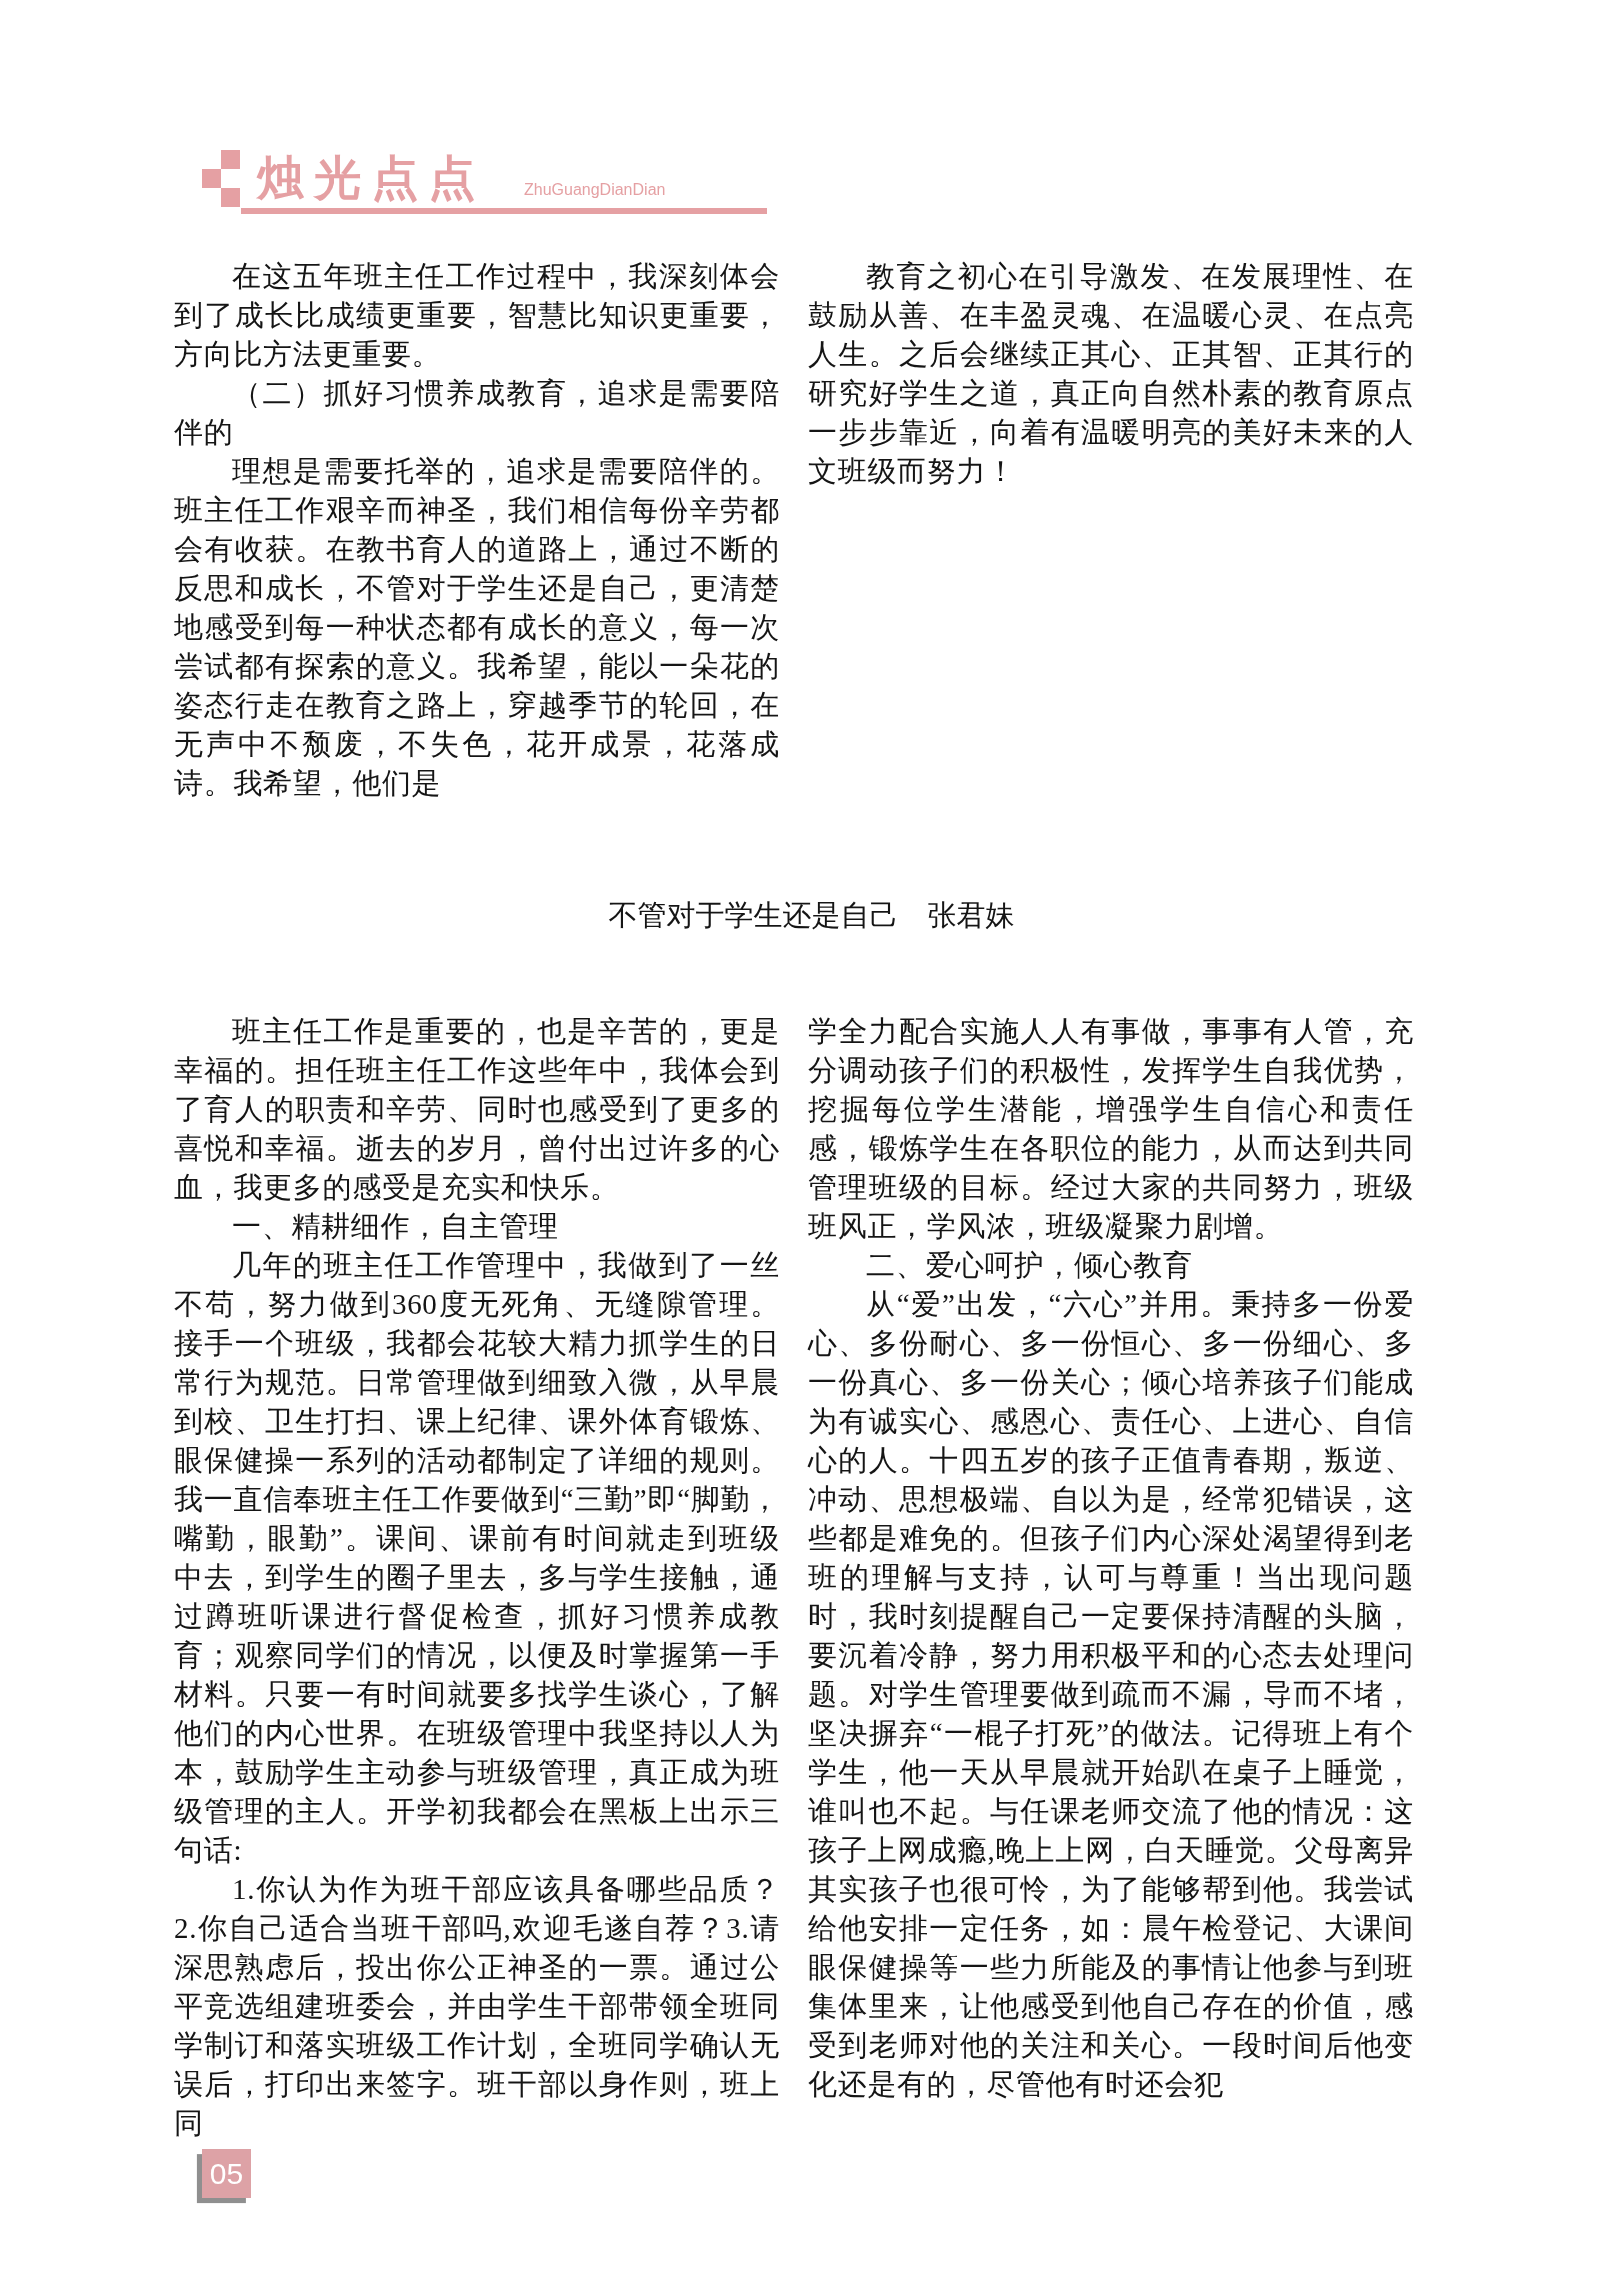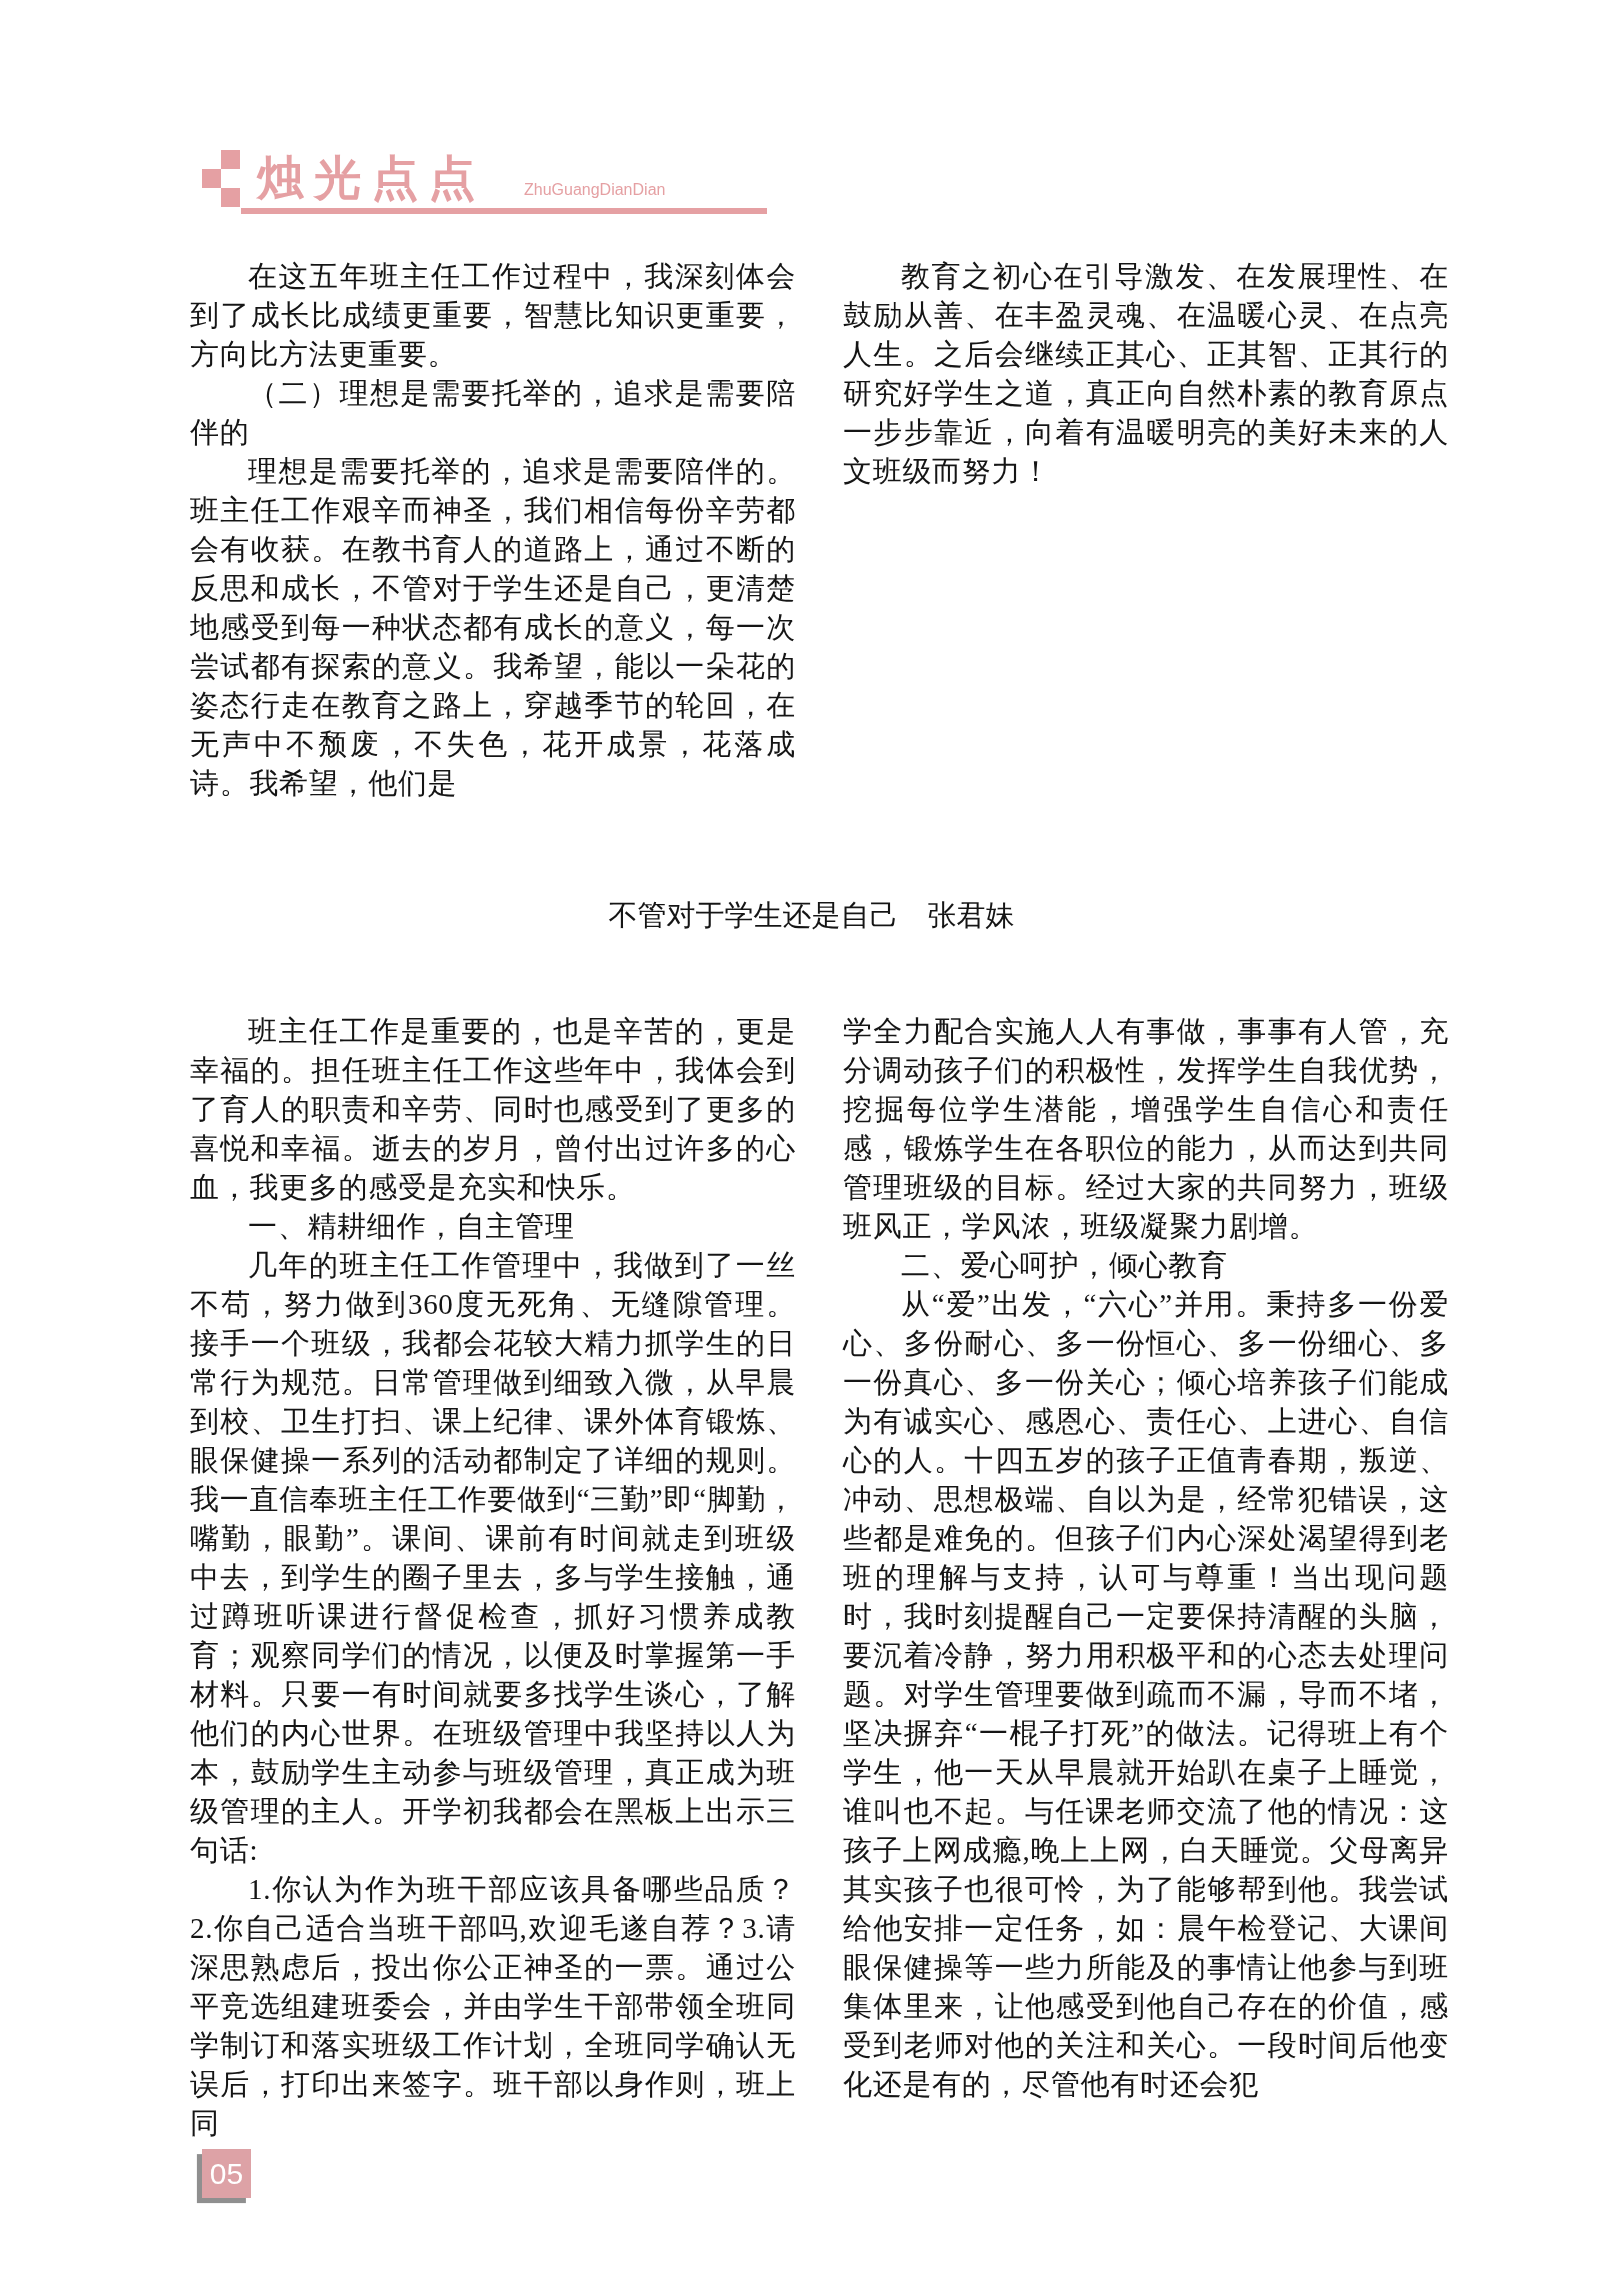--- a/index.html
+++ b/index.html
@@ -31,22 +31,22 @@
     font-family:"Liberation Sans","DejaVu Sans",sans-serif;
     font-size:16px;color:var(--accent,#e5a0a3);letter-spacing:0px;margin-left:36px;
   }
   .header-rule{
     position:absolute;left:241px;top:208px;width:526px;height:5.8px;
     background:var(--accent,#e5a0a3);
   }
 
   
   .columns{
-    position:absolute;left:190px;width:1260px;
-    display:grid;grid-template-columns:606px 606px;column-gap:47px;font-family:Liberation Serif, serif;
+    position:absolute;left:174px;width:1260px;
+    display:grid;grid-template-columns:606px 606px;column-gap:28px;font-family:Liberation Serif, serif;
   }
   .columns.article1{top:257px;height:482px;}
   .columns.article2{top:1012px;height:1118px;}
   .col{width:606px;}
   .col p{
     margin:0;
     font-size:29px;line-height:39px;
     text-align:justify;
     letter-spacing:0.7px;
   }
@@ -90,21 +90,21 @@
       <span class="sq sq3"></span>
     </div>
     <div class="logo-title">烛光点点</div>
     <div class="logo-pinyin">ZhuGuangDianDian</div>
     <div class="header-rule"></div>
   </header>
 
   <section class="columns article1">
     <div class="col">
         <p class="indent">在这五年班主任工作过程中，我深刻体会到了成长比成绩更重要，智慧比知识更重要，方向比方法更重要。</p>
-        <p class="indent">（二）理想是需要托举的，追求是需要陪伴的</p>
+        <p class="indent">（二）抓好习惯养成教育，追求是需要陪伴的</p>
         <p class="indent">理想是需要托举的，追求是需要陪伴的。班主任工作艰辛而神圣，我们相信每份辛劳都会有收获。在教书育人的道路上，通过不断的反思和成长，不管对于学生还是自己，更清楚地感受到每一种状态都有成长的意义，每一次尝试都有探索的意义。我希望，能以一朵花的姿态行走在教育之路上，穿越季节的轮回，在无声中不颓废，不失色，花开成景，花落成诗。我希望，他们是</p>
       </div>
     <div class="col">
         <p class="indent">教育之初心在引导激发、在发展理性、在鼓励从善、在丰盈灵魂、在温暖心灵、在点亮人生。之后会继续正其心、正其智、正其行的研究好学生之道，真正向自然朴素的教育原点一步步靠近，向着有温暖明亮的美好未来的人文班级而努力！</p>
       </div>
   </section>
 
   <div class="article2-byline">不管对于学生还是自己　张君妹</div>
 
   <section class="columns article2">

